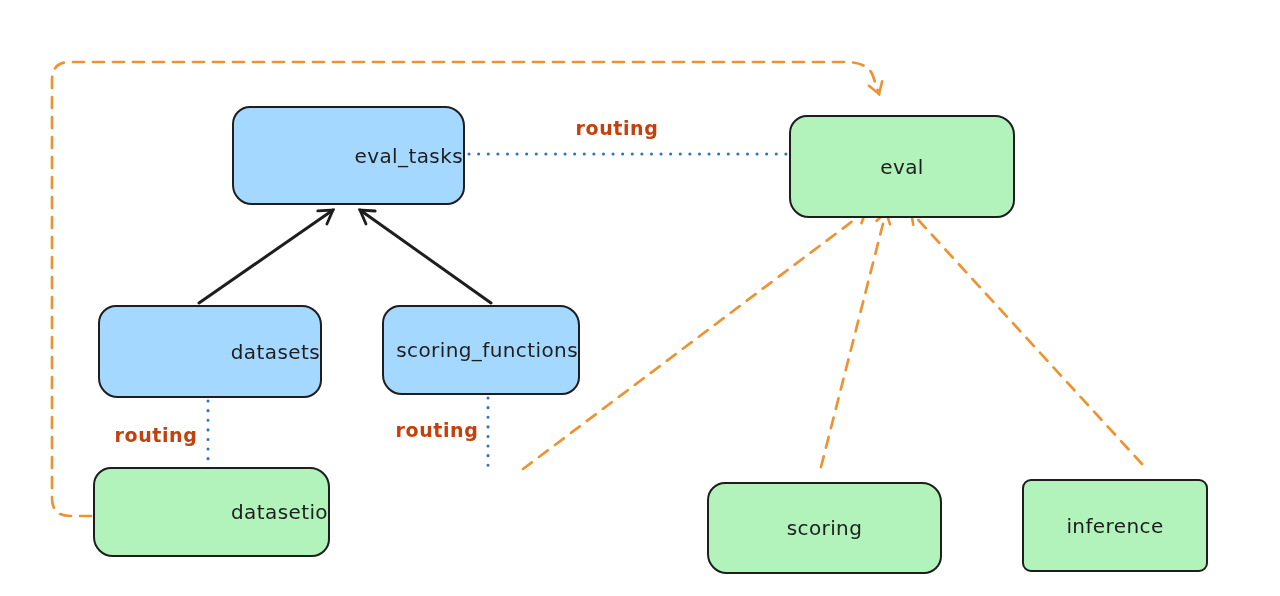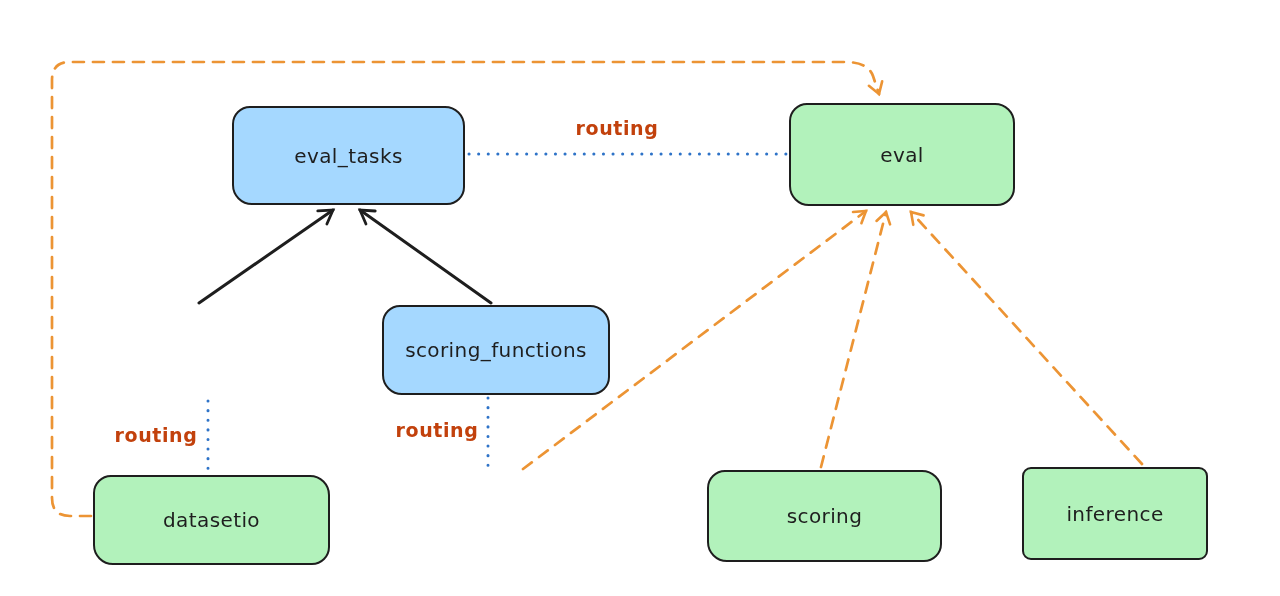--- a/index.html
+++ b/index.html
@@ -21,28 +21,28 @@
     box-sizing: border-box;
     border: 2.5px solid #1e1e1e;
     border-radius: 18px 20px 18px 20px;
     display: flex;
     align-items: center;
     justify-content: center;
     font-size: 20px;
     color: #1e1e1e;
     letter-spacing: 0.4px;
   }
-  .node.blue  { background: #a5d8ff; }
-  .node.green { background: #b2f2bb; }
+  .node.blue  { background: #a5d8ff; justify-content: flex-end; }
+  .node.green { background: #b2f2bb; margin-top: 12px; }
 
   #n-eval-tasks        { left: 232px;  top: 106px; width: 233px; height: 99px;  }
   #n-eval              { left: 789px;  top: 103px; width: 226px; height: 103px; }
   #n-datasets          { left: 98px;   top: 305px; width: 224px; height: 93px;  }
-  #n-scoring-functions { left: 382px;  top: 305px; width: 228px; height: 90px;  }
-  #n-datasetio         { left: 93px;   top: 475px; width: 237px; height: 90px;  }
+  #n-scoring-functions { left: 382px;  top: 305px; width: 198px; height: 90px;  }
+  #n-datasetio         { left: 93px;   top: 455px; width: 237px; height: 90px; justify-content: flex-end;  }
   #n-scoring           { left: 385px;  top: 470px; width: 233px; height: 92px;  }
   #n-agents            { left: 707px;  top: 470px; width: 235px; height: 92px;  }
   #n-inference         { left: 1022px; top: 467px; width: 186px; height: 93px; border-radius: 9px;  }
 
   .edge-label {
     position: absolute;
     color: #c2410c;
     font-size: 19px;
     font-weight: 600;
     letter-spacing: 0.6px;
@@ -80,20 +80,23 @@
     <path d="M821 467 L886 212" fill="none" stroke="#ec9434" stroke-width="2.7" stroke-linecap="round" stroke-dasharray="11 9" marker-end="url(#ah-orange)"></path>
     <path d="M1142 464 L911 212" fill="none" stroke="#ec9434" stroke-width="2.7" stroke-linecap="round" stroke-dasharray="11 9" marker-end="url(#ah-orange)"></path>
   </svg>
 
   <div class="node blue" id="n-eval-tasks">
     <span>eval_tasks</span>
   </div>
   <div class="node green" id="n-eval">
     <span>eval</span>
   </div>
+  <div class="node blue" id="n-datasets">
+    <span>datasets</span>
+  </div>
   <div class="node blue" id="n-scoring-functions">
     <span>scoring_functions</span>
   </div>
   <div class="node green" id="n-datasetio">
     <span>datasetio</span>
   </div>
   <div class="node green" id="n-agents">
     <span>scoring</span>
   </div>
   <div class="node green" id="n-inference">

